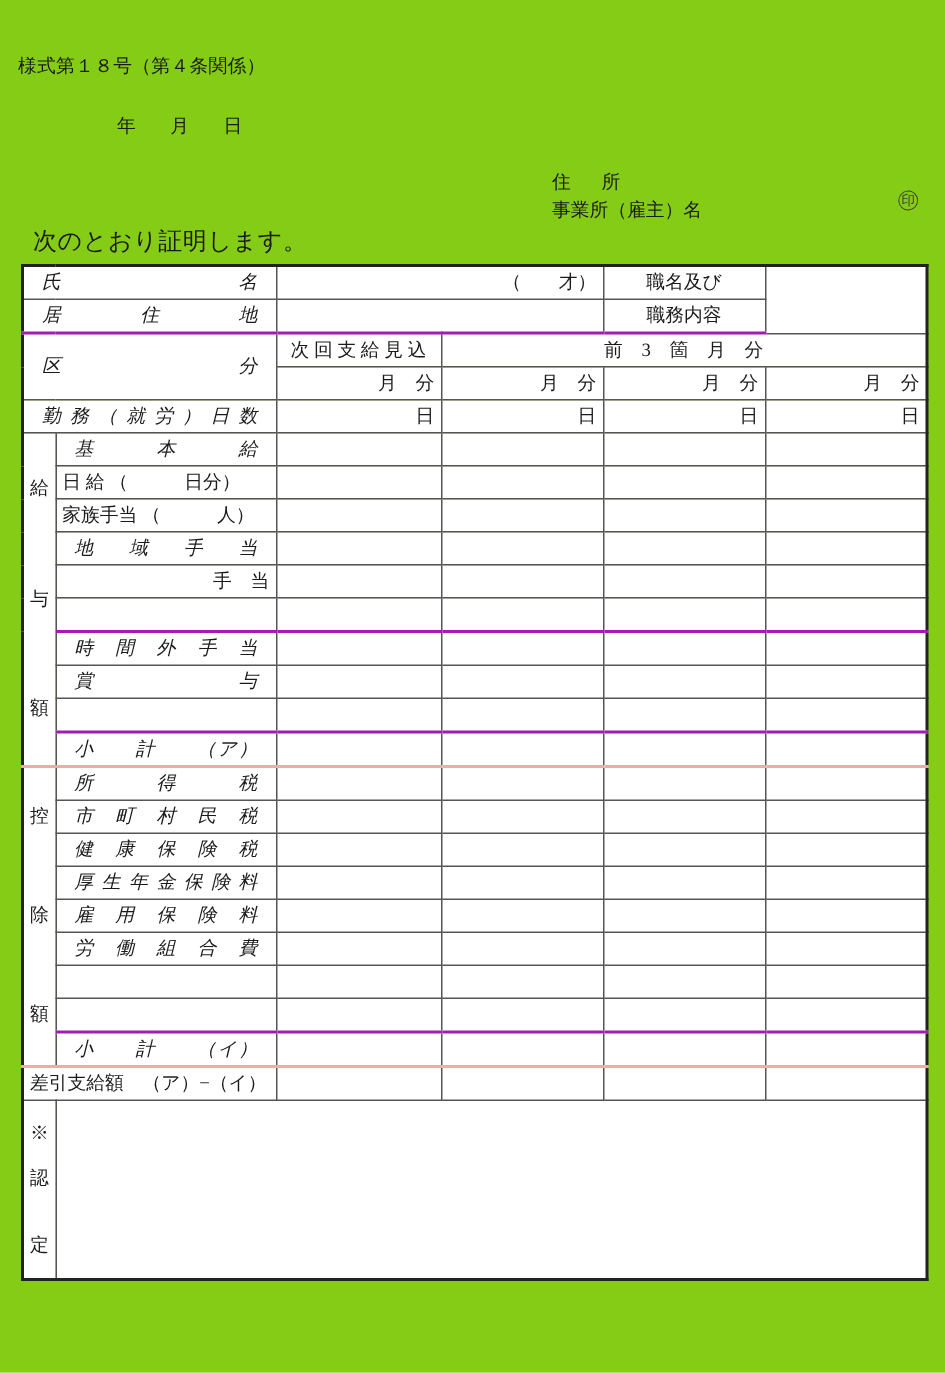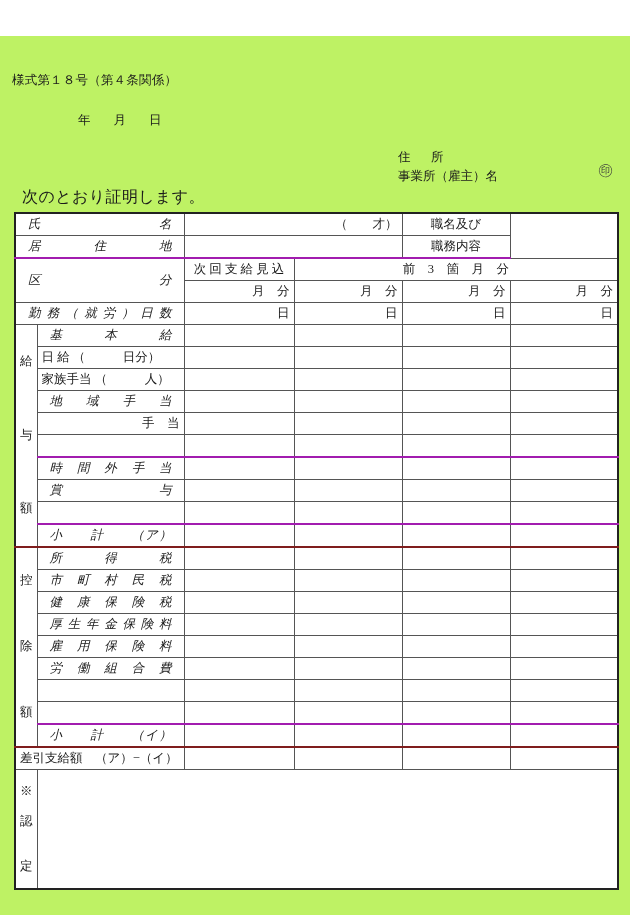--- a/index.html
+++ b/index.html
@@ -12,22 +12,21 @@
     height: 915px;
     position: relative;
     font-family: "Liberation Serif", "DejaVu Serif", serif;
     color: #1a1a1a;
     overflow: hidden;
   }
 
   .page {
     position: absolute;
     inset: 0;
-    background: #bef264;
-    margin-top: 36px;
+    background: #84cc16;
   }
 
   
   .form-no {
     position: absolute;
     left: 12px;
     top: 36px;
     font-size: 12.5px;
     letter-spacing: 0.2px;
     white-space: nowrap;
@@ -51,21 +50,21 @@
     left: 78px;
     top: 76px;
     font-size: 12.5px;
     letter-spacing: 1px;
     white-space: nowrap;
   }
   .date-line .gap { display: inline-block; width: 22px; }
 
   .issuer {
     position: absolute;
-    left: 398px;
+    left: 368px;
     top: 112px;
     font-size: 12.5px;
     line-height: 19px;
     white-space: nowrap;
   }
   .issuer .addr-label { letter-spacing: 4px; }
 
   .seal {
     position: absolute;
     left: 598px;
@@ -128,21 +127,21 @@
   .vstack {
     display: flex;
     flex-direction: column;
     justify-content: space-around;
     align-items: center;
     height: 100%;
     line-height: 1.1;
   }
 
   
-  .sep-top td { border-top: 2px solid #7f1d1d; }
+  .sep-top td { border-top: 2px solid #fca5a5; }
   .sep-bottom td { border-bottom: 2px solid #a21caf; }
 
   .tall-note { height: 120px; vertical-align: top; }
   .note-label {
     width: 40px;
     text-align: center;
     padding: 0;
   }
   .note-stack {
     display: flex;

